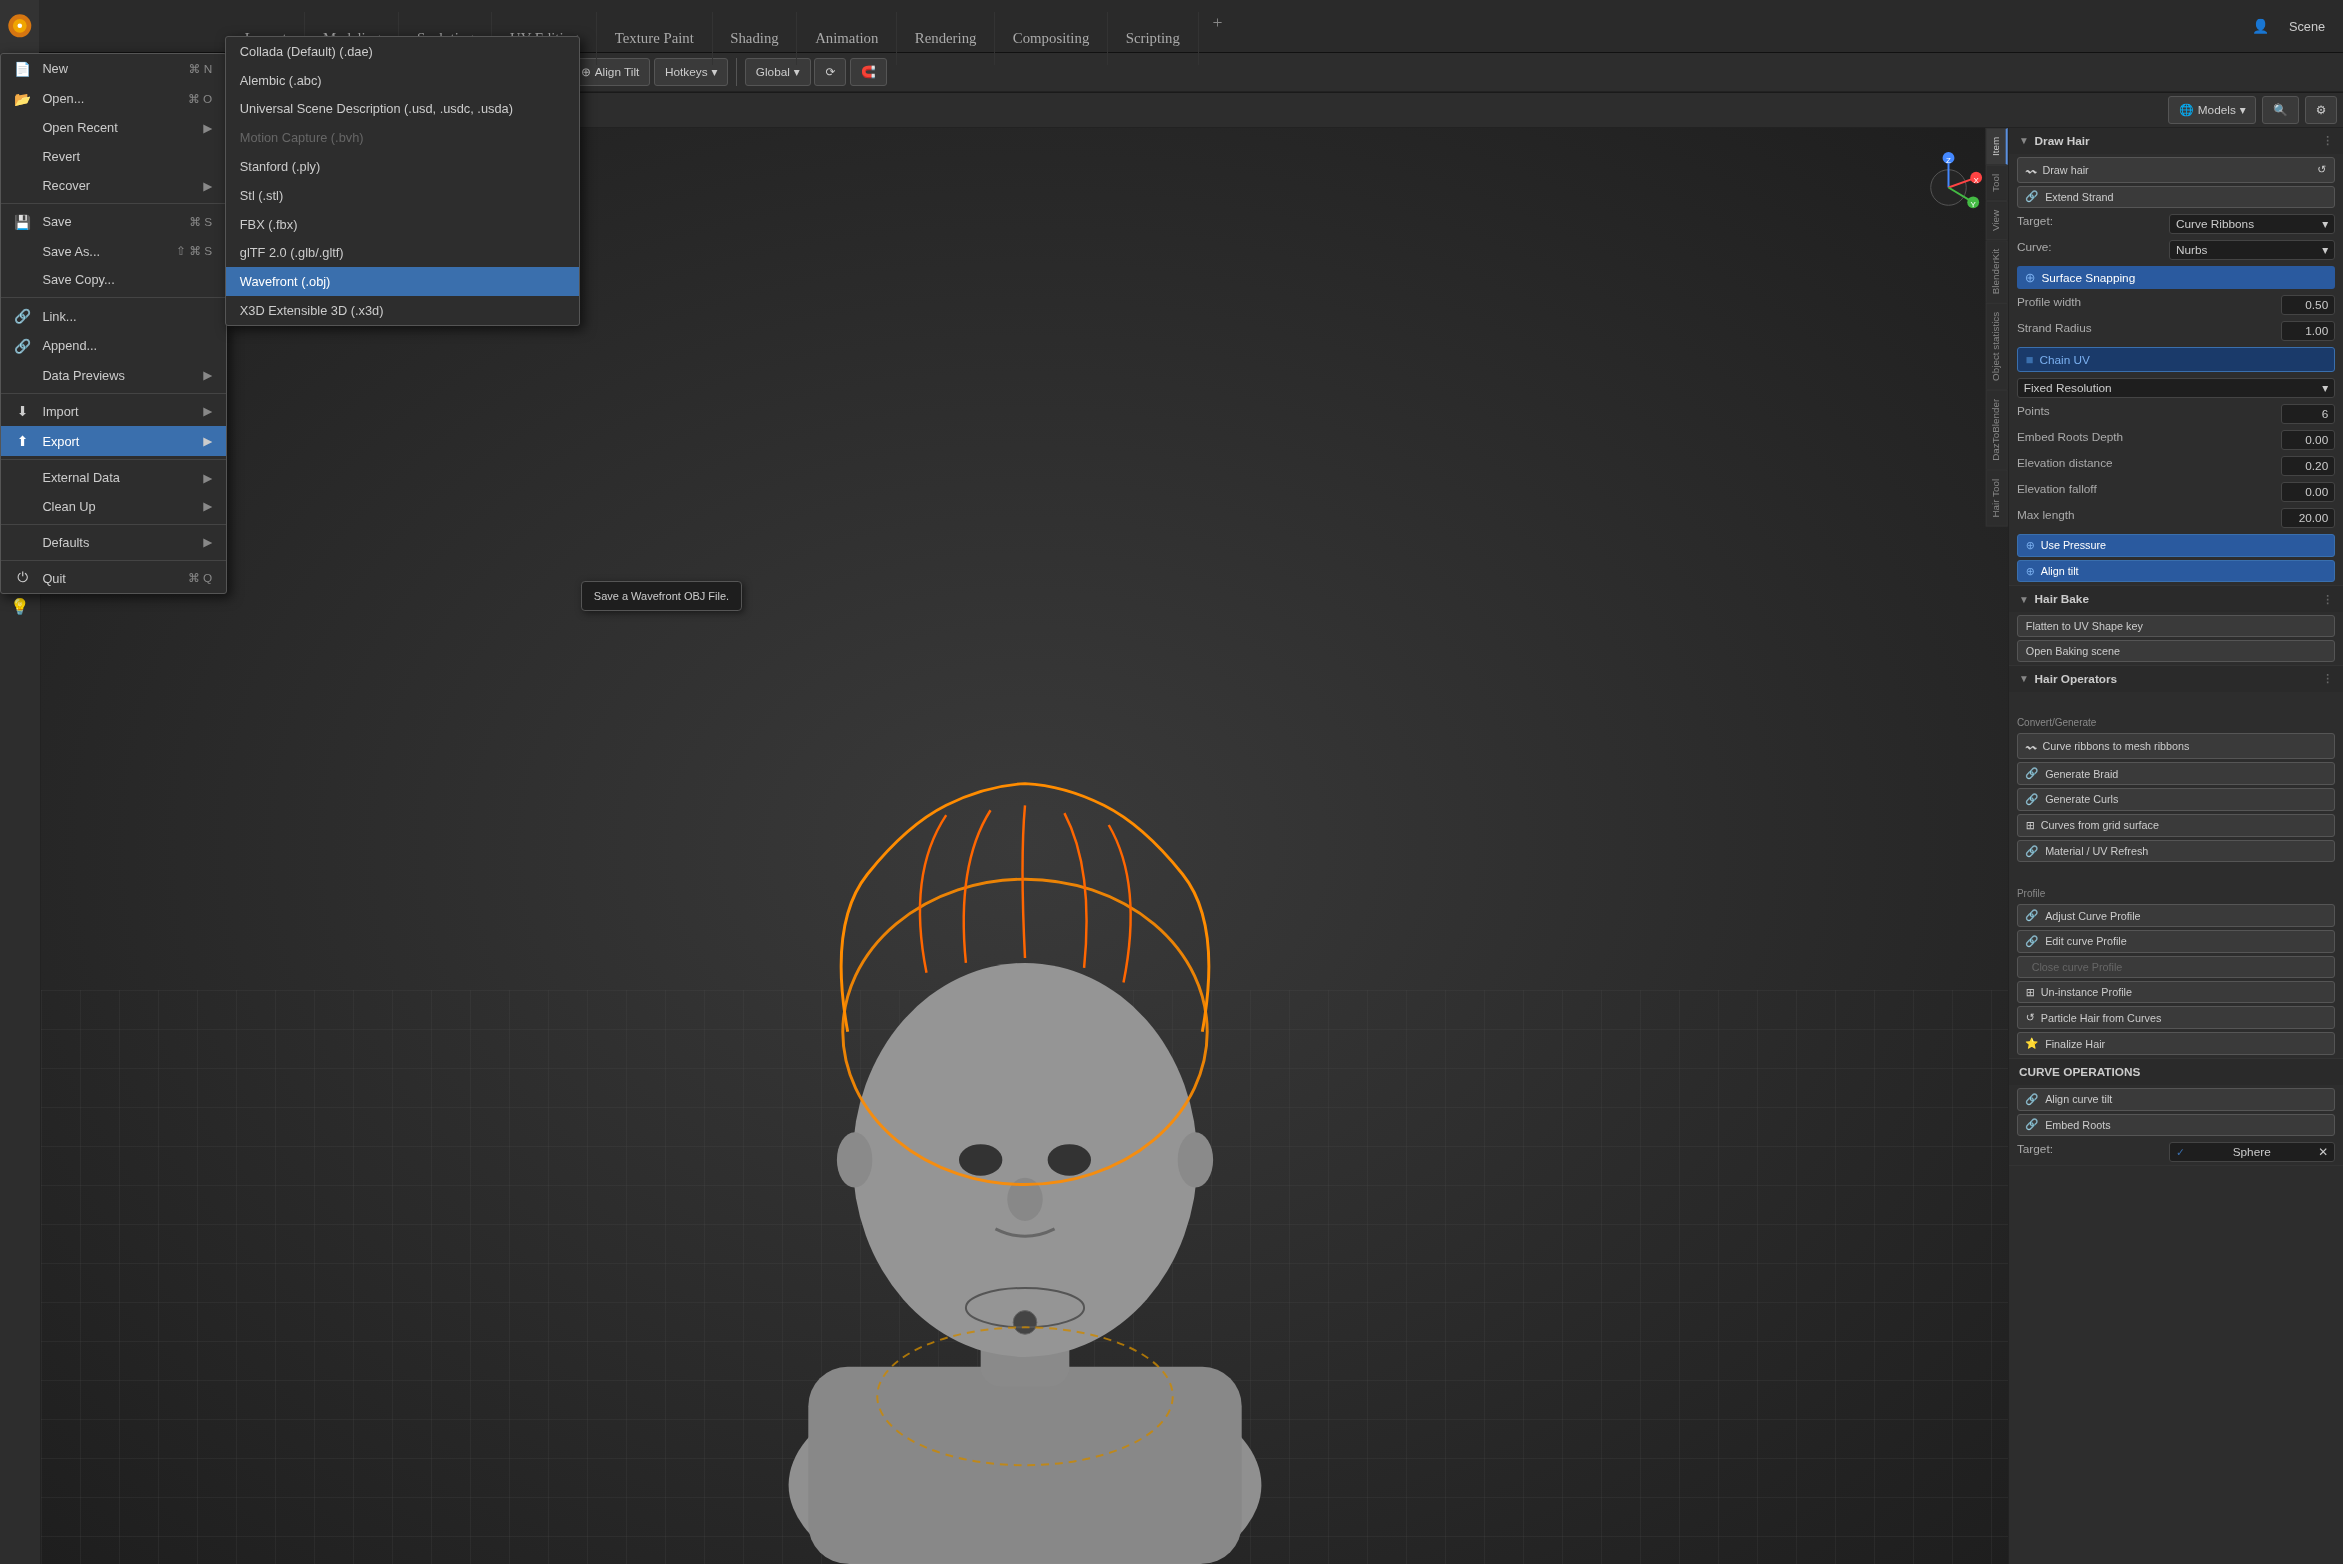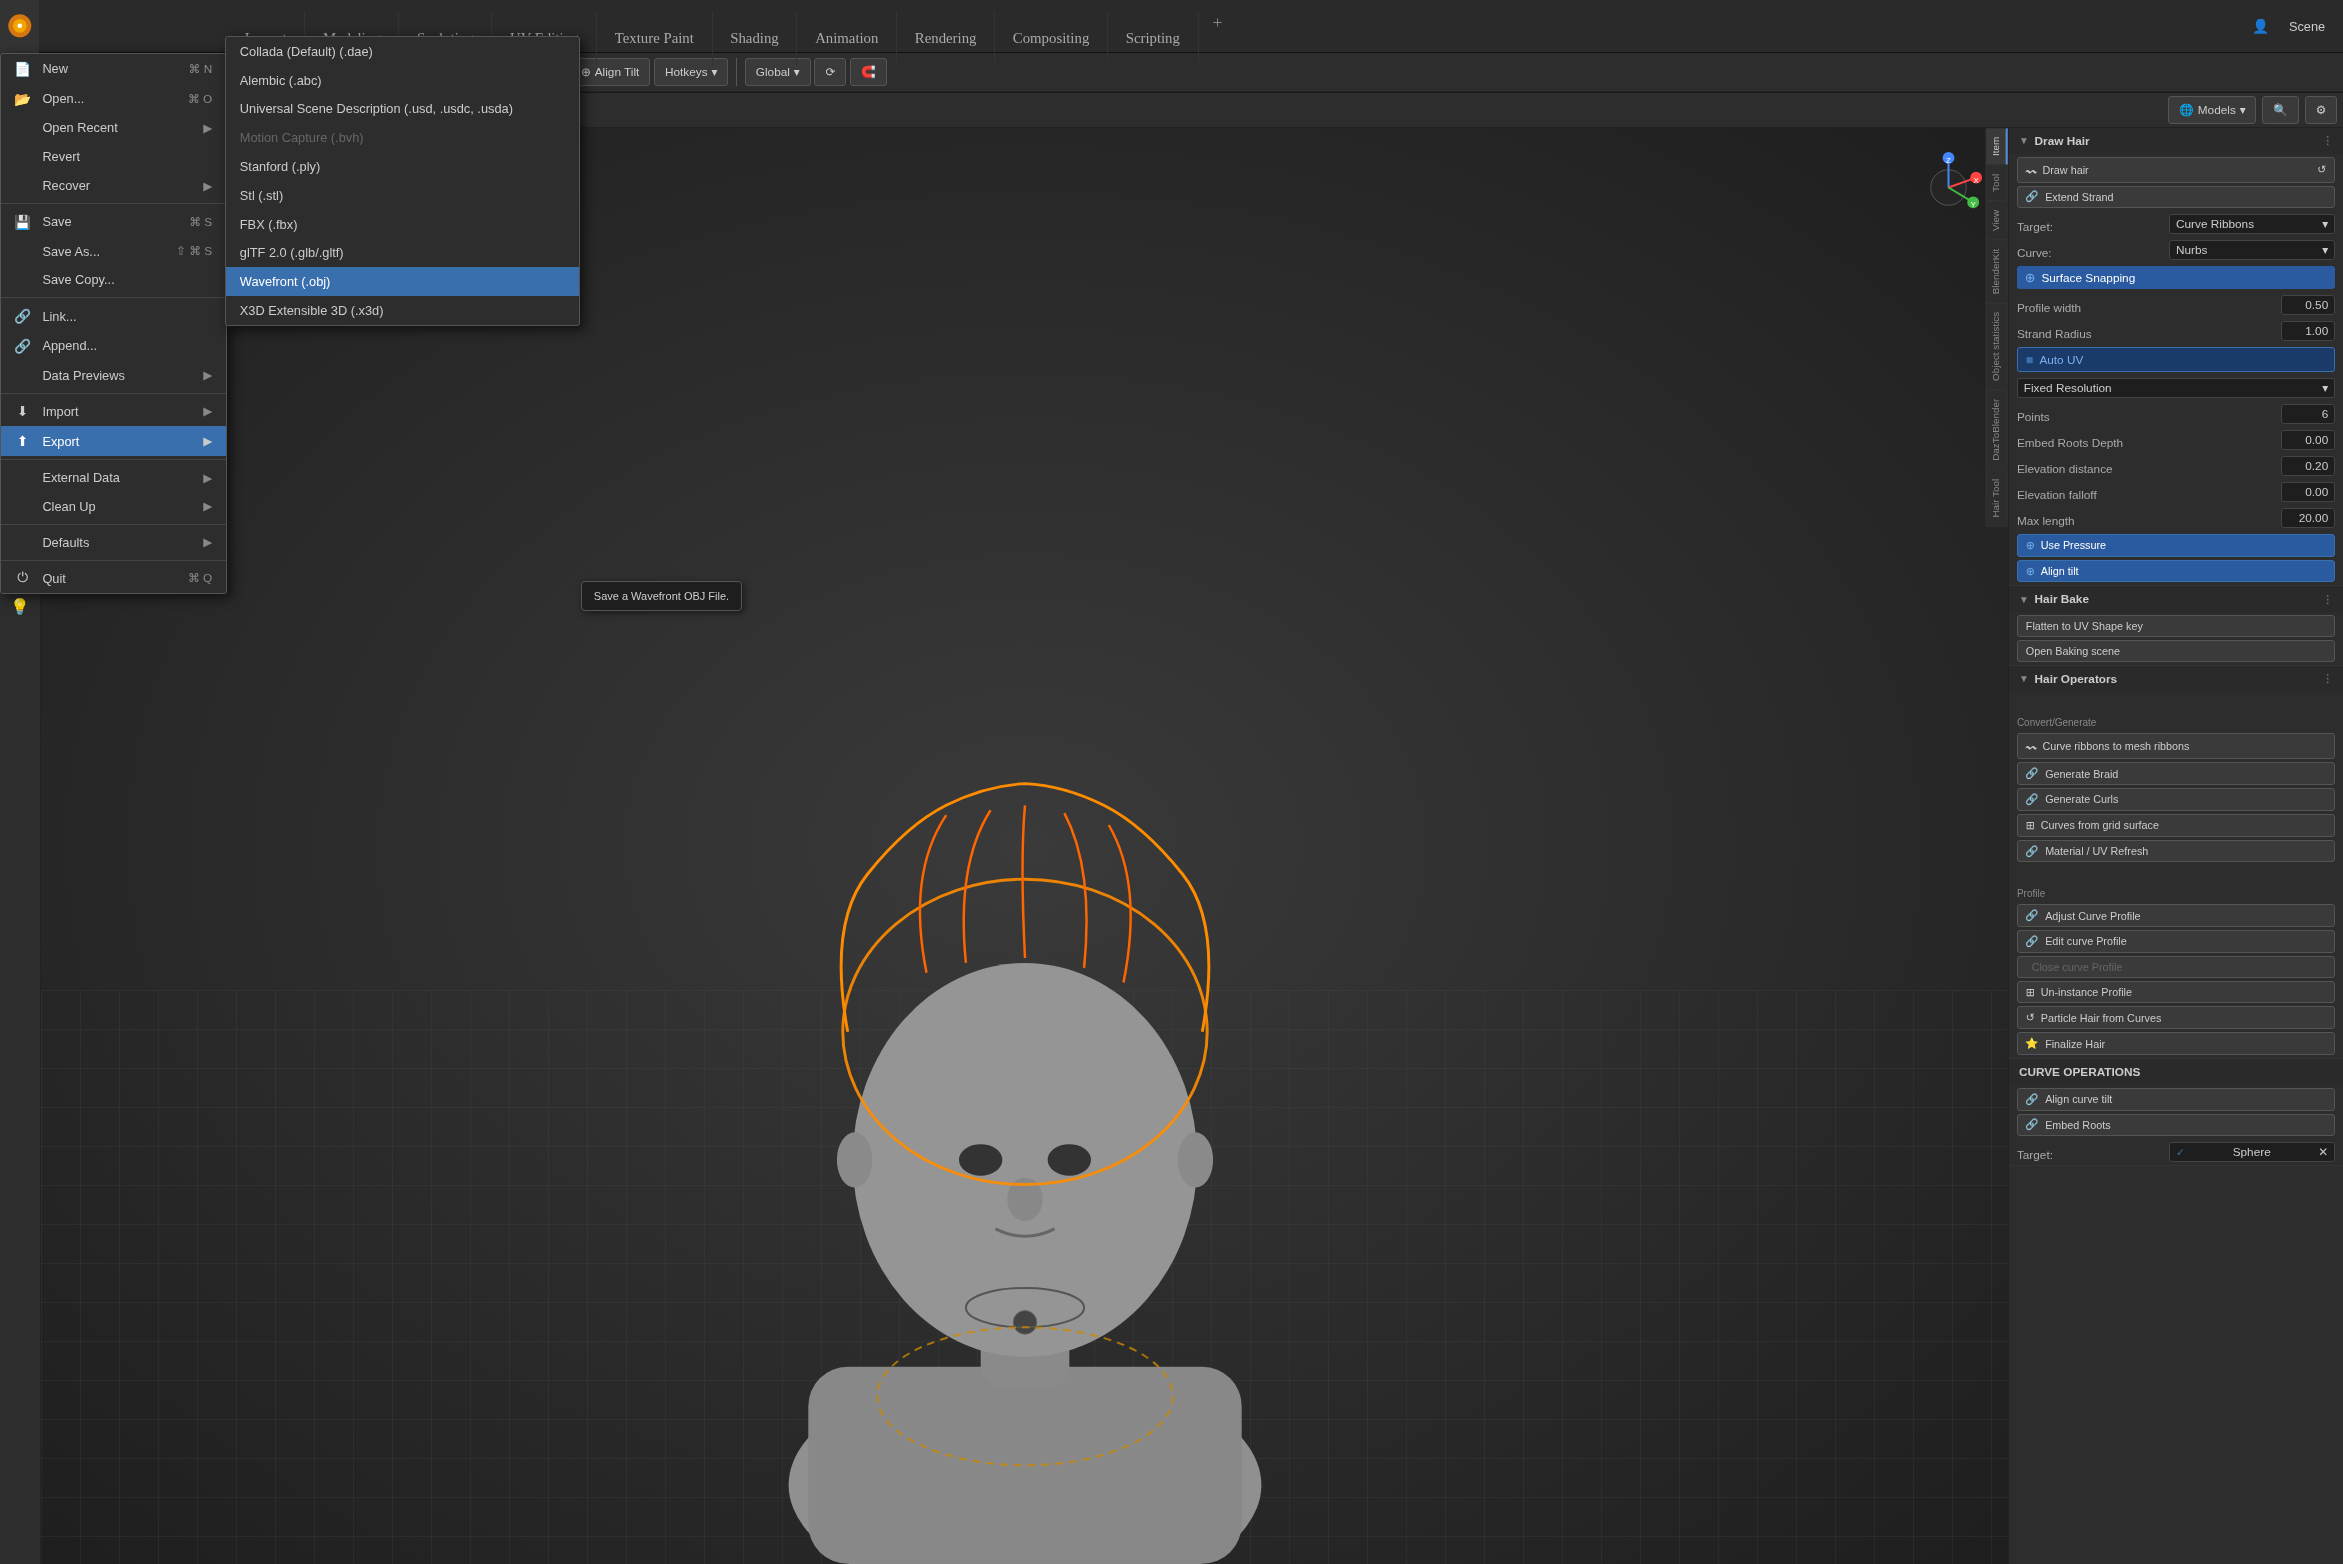--- a/index.html
+++ b/index.html
@@ -224,21 +224,21 @@
       align-items: center;
       gap: 5.9px;
       cursor: pointer;
     }
     .panel-section-header .arrow {
       font-size: 9.9px;
       color: #888;
     }
     .panel-row {
       display: flex;
-      align-items: flex-end;
+      align-items: flex-start;
       padding: 3px 7.9px;
       gap: 0;
       min-height: 25.6px;
     }
     .panel-label {
       flex: 1;
       font-size: 11.8px;
       color: #aaa;
     }
     .panel-value {
@@ -628,21 +628,21 @@
       <span class="panel-label">Profile width</span>
       <div class="panel-value">0.50</div>
     </div>
     <div class="panel-row">
       <span class="panel-label">Strand Radius</span>
       <div class="panel-value">1.00</div>
     </div>
 
     <div style="margin:3px 7.9px;padding:3.9px 7.9px;background:#1a3a6a;border:1px solid #3a6fad;border-radius:3px;display:flex;align-items:center;gap:5.9px">
       <span style="color:#3a6fad">■</span>
-      <span style="color:#7aafef;font-size:11.8px">Auto UV</span>
+      <span style="color:#7aafef;font-size:11.8px">Chain UV</span>
     </div>
 
     <div class="panel-row">
       <div class="panel-dropdown" style="flex:1">
         <span>Fixed Resolution</span>
         <span>▾</span>
       </div>
     </div>
     <div class="panel-row">
       <span class="panel-label">Points</span>

